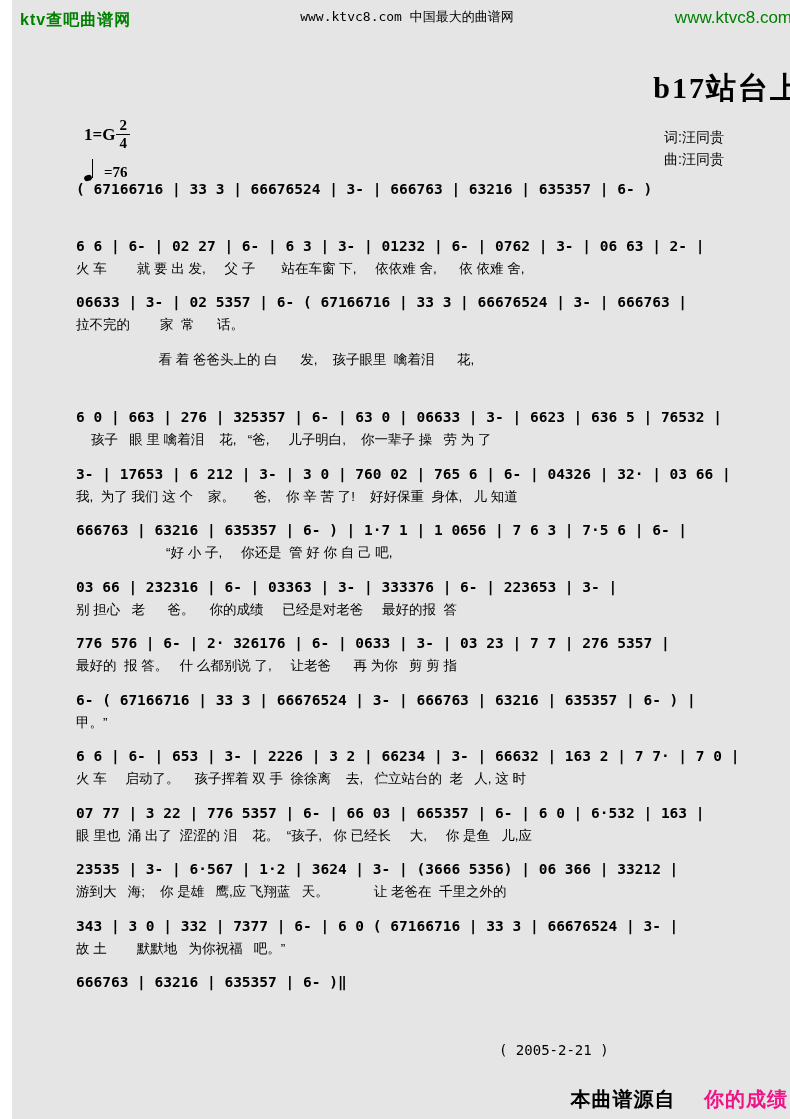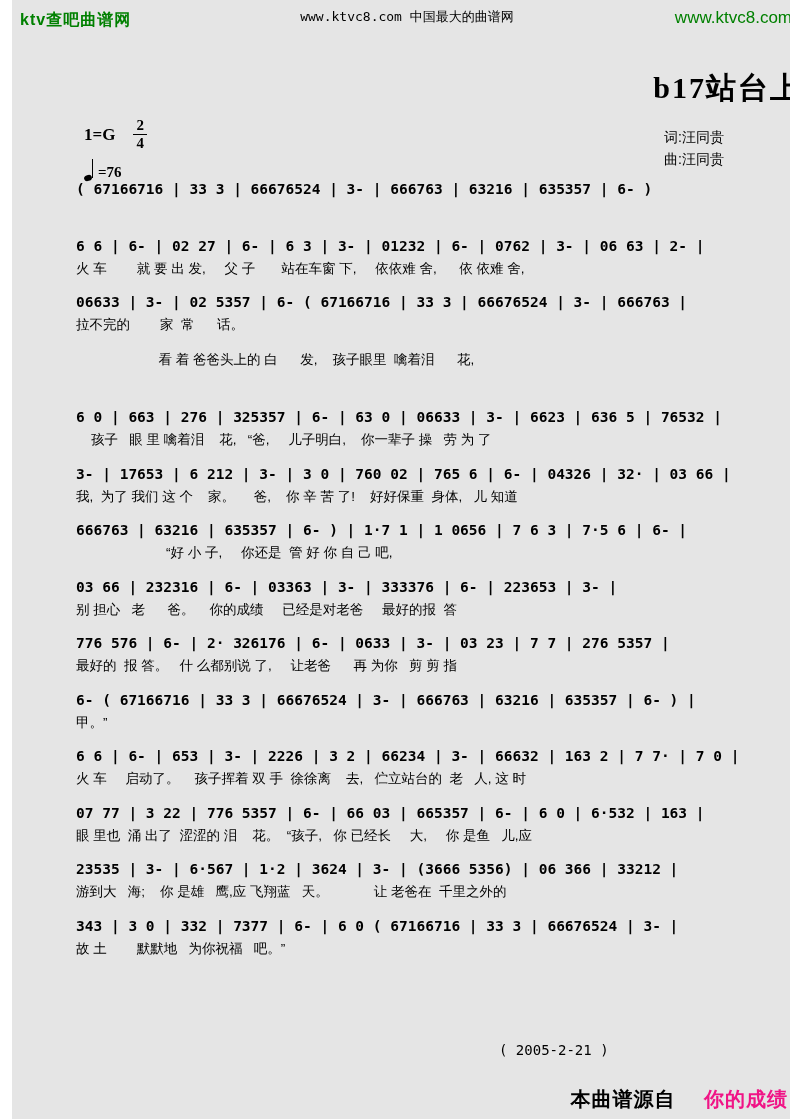--- a/index.html
+++ b/index.html
@@ -35,25 +35,25 @@
   
   .song-title {
     position: absolute; top: 68px; left: 0; right: 0;
     text-align: right; font-family: "Liberation Serif", serif;
     font-size: 30px; font-weight: bold; letter-spacing: 2px;
   }
   .key-block {
     position: absolute; left: 72px; top: 118px;
     font-family: "Liberation Serif", serif; font-size: 17px; font-weight: bold;
   }
-  .key-row { display: flex; align-items: center; gap: 18px; }
+  .key-row { display: flex; align-items: center; gap: 1px; }
   .frac { display: inline-flex; flex-direction: column; align-items: center; line-height: 1; font-size: 15px; }
   .frac .den { border-top: 1.5px solid #000; padding: 1px 3px 0 3px; }
   .frac .num { padding: 0 3px 1px 3px; }
-  .tempo-row { margin-top: 8px; display: flex; align-items: flex-end; gap: 5px; font-size: 15px; }
+  .tempo-row { margin-top: 8px; display: flex; align-items: flex-end; gap: 11px; font-size: 15px; }
   .qnote { position: relative; display: inline-block; width: 9px; height: 22px; }
   .qnote::before {
     content: ""; position: absolute; left: 0; bottom: 0;
     width: 8px; height: 6px; background: #000; border-radius: 50%;
     transform: rotate(-20deg);
   }
   .qnote::after {
     content: ""; position: absolute; right: 0; bottom: 3px;
     width: 1.5px; height: 19px; background: #000;
   }
@@ -170,20 +170,24 @@
       <div class="lyrics">眼 里也  涌 出了  涩涩的 泪    花。  “孩子,   你 已经长     大,     你 是鱼   儿,应</div>
     </div>
     <div class="system">
       <div class="notation">23535 | 3- | 6·567 | 1·2 | 3624 | 3- | (3666 5356) | 06 366 | 33212 |</div>
       <div class="lyrics">游到大   海;    你 是雄   鹰,应 飞翔蓝   天。            让 老爸在  千里之外的</div>
     </div>
     <div class="system">
       <div class="notation">343 | 3 0 | 332 | 7377 | 6- | 6 0 ( 67166716 | 33 3 | 66676524 | 3- |</div>
       <div class="lyrics">故 土        默默地   为你祝福   吧。”</div>
     </div>
+    <div class="system">
+      <div class="notation">666763 | 63216 | 635357 | 6- )‖</div>
+      <div class="lyrics"></div>
+    </div>
   </div>
 
   <div class="date-note">(  2005-2-21  )</div>
 
   <div class="footer">
     <span class="src-label">本曲谱源自</span>
     <a class="src-site">你的成绩</a>
   </div>
 
 </div>

